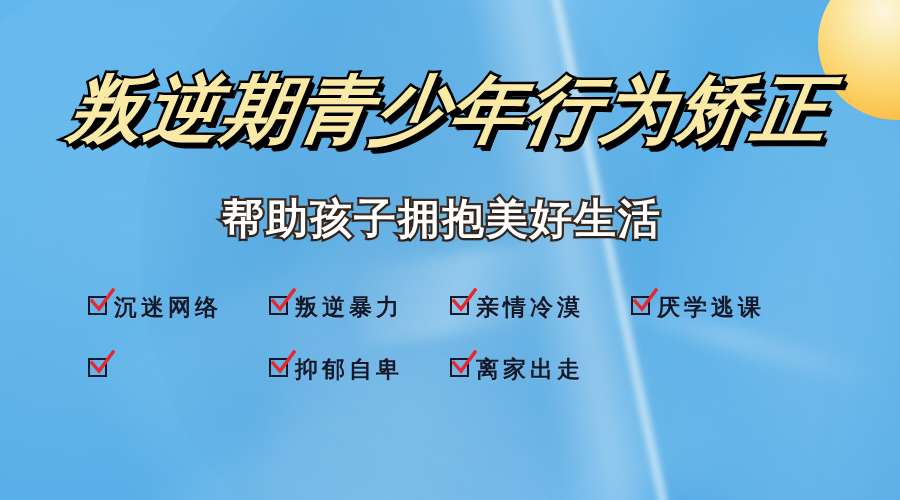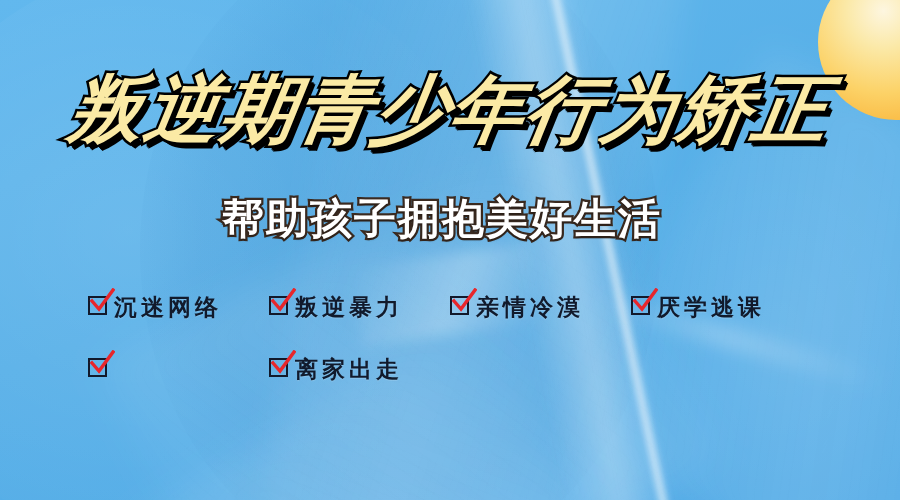--- a/index.html
+++ b/index.html
@@ -304,20 +304,28 @@
 
 
     <div class="check-item">
       <span class="check-box">
         <svg class="tick" viewBox="0 0 26 26">
           <path d="M3 13 L10 21 L24 2" fill="none" stroke="#e8262b" stroke-width="3.4" stroke-linecap="square"></path>
         </svg>
       </span>
     </div>
 
+    <div class="check-item">
+      <span class="check-box">
+        <svg class="tick" viewBox="0 0 26 26">
+          <path d="M3 13 L10 21 L24 2" fill="none" stroke="#e8262b" stroke-width="3.4" stroke-linecap="square"></path>
+        </svg>
+      </span>
+      <span class="check-label">抑郁自卑</span>
+    </div>
 
     <div class="check-item">
       <span class="check-box">
         <svg class="tick" viewBox="0 0 26 26">
           <path d="M3 13 L10 21 L24 2" fill="none" stroke="#e8262b" stroke-width="3.4" stroke-linecap="square"></path>
         </svg>
       </span>
       <span class="check-label">离家出走</span>
     </div>
 

